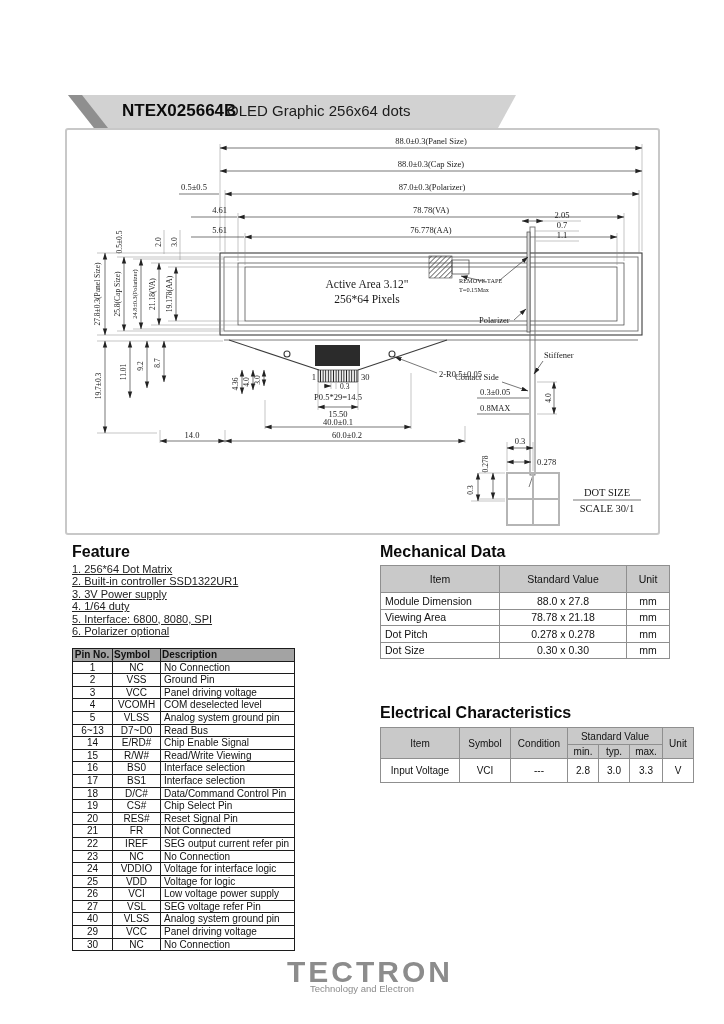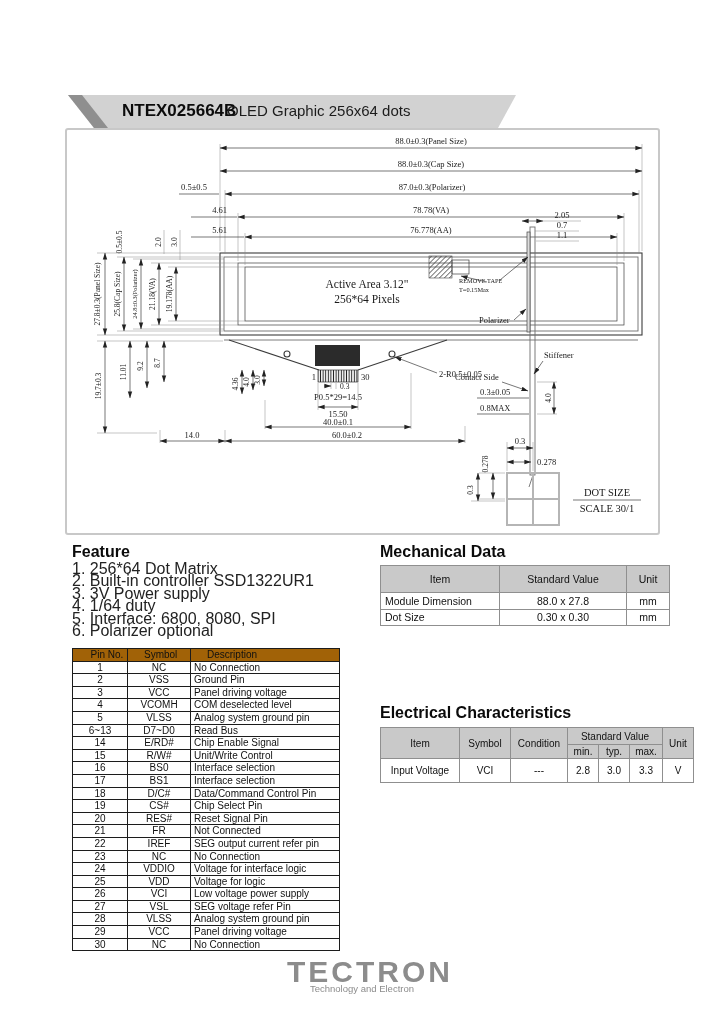--- a/index.html
+++ b/index.html
@@ -28,35 +28,35 @@
   svg .arr2{marker-start:url(#ar);marker-end:url(#ar);}
   svg .arr1{marker-end:url(#ar);}
 
   
   .sec-title{position:absolute;margin:0;font-size:16px;font-weight:bold;color:#0b0b0b;}
   #feature-title{left:72px;top:543px;}
   #mech-title{left:380px;top:543px;}
   #elec-title{left:380px;top:704px;}
 
   
-  .feature-list{position:absolute;left:72px;top:563px;font-size:16px;color:#222;}
+  .feature-list{position:absolute;left:72px;top:563px;font-size:11px;color:#222;text-decoration:underline;}
   .feature-list div{line-height:12.4px;}
 
   
   table{border-collapse:collapse;position:absolute;}
   .mech-table{left:380px;top:565px;font-size:10.5px;}
   .mech-table th,.mech-table td{border:1px solid #8f8f8f;text-align:center;padding:0 4px;}
   .mech-table th{background:#c9c9c9;font-weight:normal;height:26px;}
   .mech-table td{height:15.5px;}
   .mech-table td:first-child{text-align:left;}
   .mech-table .c-item{width:110px;} .mech-table .c-val{width:118px;} .mech-table .c-unit{width:34px;}
 
   .pin-table{left:72px;top:648px;font-size:10px;}
   .pin-table th,.pin-table td{border:1px solid #1c1c1c;text-align:center;padding:0 2px;height:11.6px;line-height:11.6px;}
-  .pin-table th{background:#a16207;font-weight:normal;text-align:left;padding-left:16px;}
+  .pin-table th{background:#a3a3a3;font-weight:bold;text-align:left;padding-left:1px;}
   .pin-table th:first-child{text-align:center;}
   .pin-table td:nth-child(3){text-align:left;padding-left:3px;}
   .pin-table .c-no{width:36px;} .pin-table .c-sym{width:44px;} .pin-table .c-desc{width:130px;}
 
   .elec-table{left:380px;top:727px;font-size:10px;}
   .elec-table th,.elec-table td{border:1px solid #8f8f8f;text-align:center;padding:0 3px;}
   .elec-table th{background:#c9c9c9;font-weight:normal;}
   .elec-table .r1 th{height:16px;} .elec-table .r2 th{height:13px;}
   .elec-table td{height:23px;}
   .e-item{width:72px;} .e-sym{width:44px;} .e-cond{width:50px;}
@@ -290,20 +290,30 @@
         <th class="c-unit">Unit</th>
       </tr>
     </thead>
     <tbody>
         <tr>
           <td>Module Dimension</td>
           <td>88.0 x 27.8</td>
           <td>mm</td>
         </tr>
         <tr>
+          <td>Viewing Area</td>
+          <td>78.78 x 21.18</td>
+          <td>mm</td>
+        </tr>
+        <tr>
+          <td>Dot Pitch</td>
+          <td>0.278 x 0.278</td>
+          <td>mm</td>
+        </tr>
+        <tr>
           <td>Dot Size</td>
           <td>0.30 x 0.30</td>
           <td>mm</td>
         </tr>
       </tbody>
   </table>
 
   <table class="pin-table">
     <thead>
       <tr>
@@ -344,21 +354,21 @@
           <td>Read Bus</td>
         </tr>
         <tr>
           <td>14</td>
           <td>E/RD#</td>
           <td>Chip Enable Signal</td>
         </tr>
         <tr>
           <td>15</td>
           <td>R/W#</td>
-          <td>Unit/Write Control</td>
+          <td>Read/Write Viewing</td>
         </tr>
         <tr>
           <td>16</td>
           <td>BS0</td>
           <td>Interface selection</td>
         </tr>
         <tr>
           <td>17</td>
           <td>BS1</td>
           <td>Interface selection</td>
@@ -407,21 +417,21 @@
           <td>26</td>
           <td>VCI</td>
           <td>Low voltage power supply</td>
         </tr>
         <tr>
           <td>27</td>
           <td>VSL</td>
           <td>SEG voltage refer Pin</td>
         </tr>
         <tr>
-          <td>28</td>
+          <td>40</td>
           <td>VLSS</td>
           <td>Analog system ground pin</td>
         </tr>
         <tr>
           <td>29</td>
           <td>VCC</td>
           <td>Panel driving voltage</td>
         </tr>
         <tr>
           <td>30</td>

